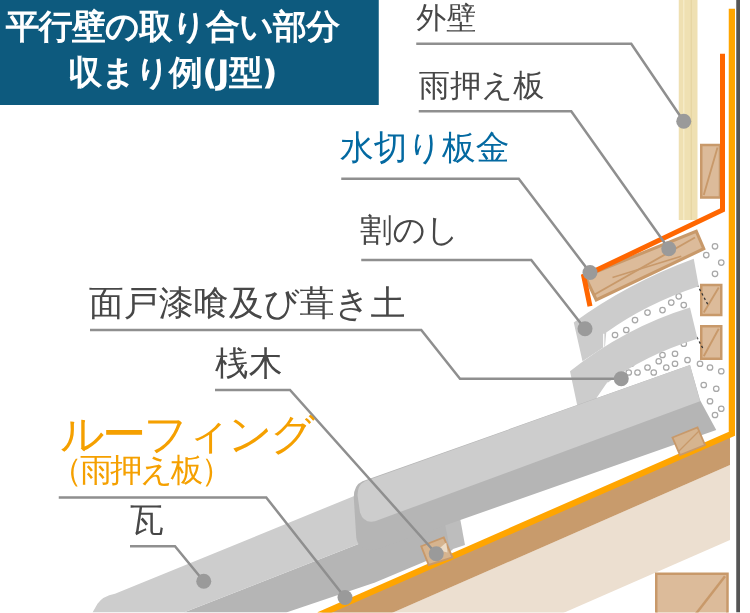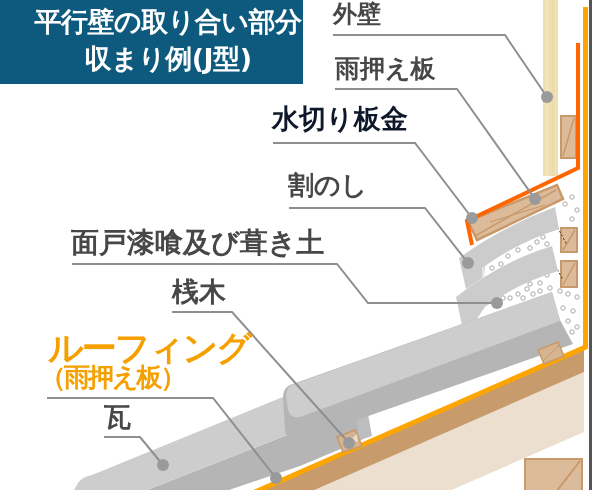--- a/index.html
+++ b/index.html
@@ -3,28 +3,28 @@
 <meta charset="utf-8">
 <style>
   html, body { margin: 0; padding: 0; background: #ffffff; }
   body { width: 600px; height: 490px; position: relative; overflow: hidden; }
   svg.diagram { position: absolute; left: 0; top: 0; width: 600px; height: 490px; }
   .title-box {
     position: absolute; left: 0; top: 0; width: 303px; height: 84px;
     background: #0d5a7e; color: #ffffff; text-align: center;
     font-family: "DejaVu Sans", sans-serif; font-weight: bold;
   }
-  .title-line { position: absolute; left: 0; width: 276px; font-size: 27px; line-height: 30px; white-space: nowrap; letter-spacing: -0.5px; margin-left: 30px; }
+  .title-line { position: absolute; left: 0; width: 276px; font-size: 27px; line-height: 30px; white-space: nowrap; letter-spacing: -0.5px; }
   .title-line.l1 { top: 7px; }
   .title-line.l2 { top: 44px; }
   .label {
     position: absolute; white-space: nowrap; line-height: 1;
-    font-family: "DejaVu Sans", sans-serif; font-weight: bold; color: #474747;
+    font-family: "DejaVu Sans", sans-serif; font-weight: normal; color: #474747;
   }
-  .label.orange { color: #0f172a; }
+  .label.orange { color: #0369a1; }
   .label.amber { color: #f5a000; }
 </style>
 </head>
 <body>
 
 <svg class="diagram" viewBox="0 0 600 490" xmlns="http://www.w3.org/2000/svg">
   <defs>
     <clipPath id="clipRight">
         <rect x="0" y="0" width="584" height="490"></rect>
       </clipPath>

